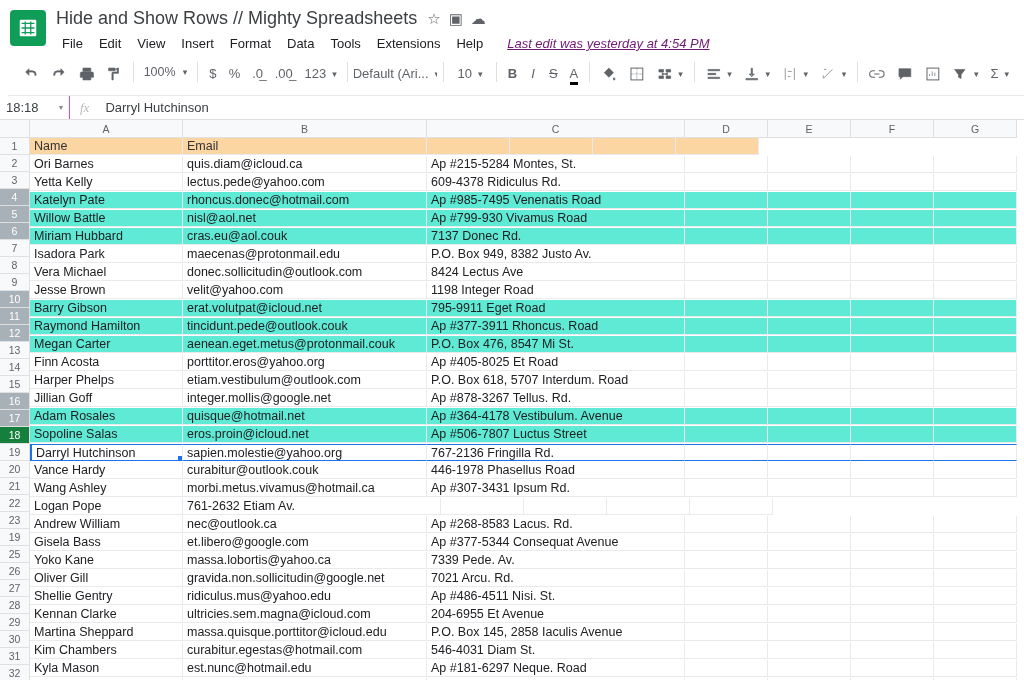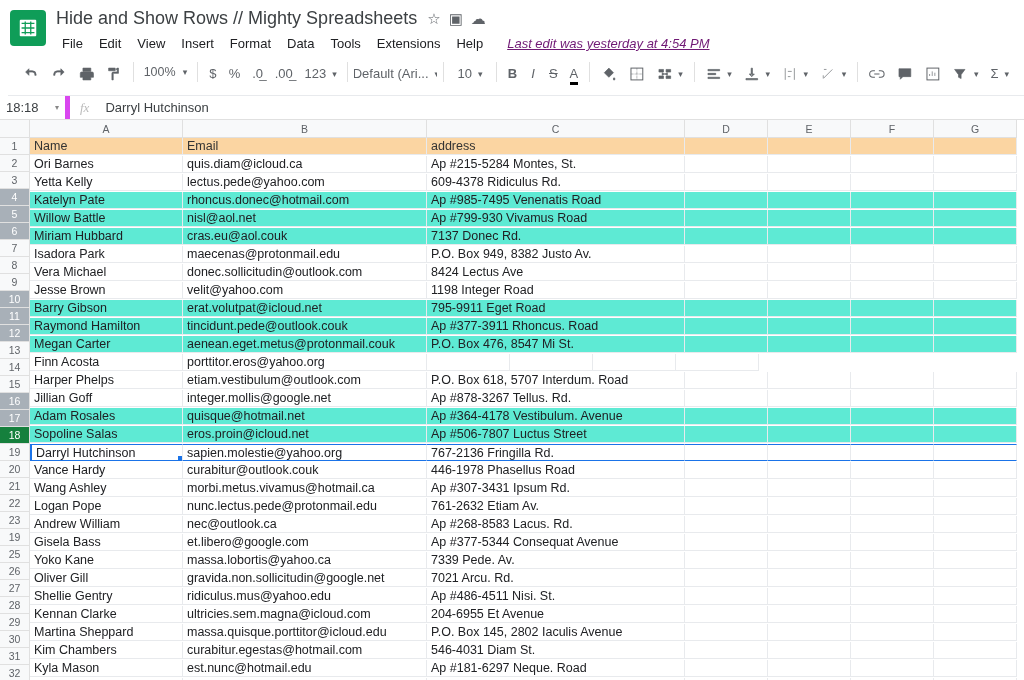--- a/index.html
+++ b/index.html
@@ -15,21 +15,21 @@
 .menubar div { padding:3px 6px; border-radius:3px; cursor:pointer;}
 .lastedit { color:#701a75; text-decoration:underline; margin-left:8px;font-style:italic; }
 .toolbar { display:flex; align-items:flex-start; gap:2px; padding:4px 10px 6px 10px; border-bottom:1px solid #e8eaed; color:#5f6368; font-size:13px;margin-left:8px;}
 .tb { padding:4px 5px; border-radius:3px; cursor:pointer; display:flex; align-items:center; gap:3px; min-width:18px; justify-content:center;}
 .tb svg { width:16px; height:16px; fill:#5f6368; stroke:#5f6368;}
 .tbsep { width:1px; height:20px; background:#e0e0e0; margin:0 4px;}
 .zoom { font-size:12.5px; padding:3px 4px; display:flex; align-items:center; gap:4px;}
 .dd::after{content:"▾"; font-size:9px; color:#5f6368; margin-left:3px;}
 .fontname{width:84px; overflow:hidden; white-space:nowrap;}
 .fxbar { display:flex; align-items:center; border-bottom:1px solid #e0e0e0; font-size:13px; color:#3c4043;}
-.namebox { width:70px; padding:4px 6px; text-align:left; border-right:5px solid #d946ef; display:flex; align-items:center; justify-content:space-between;}
+.namebox { width:70px; padding:4px 6px; text-align:left; border-right:1px solid #d946ef; display:flex; align-items:center; justify-content:space-between;}
 .namebox::after{content:"▾"; font-size:8px; color:#888;}
 .fxlabel { padding:0 10px; font-style:italic; color:#bbb; font-family:serif;}
 .fxval { padding:4px 6px; }
 .grid { display:flex; height:562px; overflow:hidden;}
 .rownums { display:flex; flex-direction:column; }
 .corner,.rn { background:#f8f9fa; border-right:1px solid #e0e0e0; border-bottom:1px solid #e0e0e0; width:30px; height:17.2px; font-size:10.5px; color:#5f6368; display:flex; align-items:center; justify-content:center;}
 .corner{height:18px;}
 .rn { cursor:pointer;}
 .rn.sel { background:#15803d; color:#fff;}
 .rn.sel2 { background:#a8b0b8; color:#fff;}
@@ -241,21 +241,20 @@
         <div class="ch cC">C</div>
         <div class="ch cD">D</div>
         <div class="ch cE">E</div>
         <div class="ch cF">F</div>
         <div class="ch cG">G</div>
       </div>
   <div id="rows">
         <div class="row hdr">
           <div class="cell cA">Name</div>
           <div class="cell cB">Email</div>
-          <div class="cell cC">address</div>
           <div class="cell cD"></div>
           <div class="cell cE"></div>
           <div class="cell cF"></div>
           <div class="cell cG"></div>
         </div>
         <div class="row">
           <div class="cell cA">Ori Barnes</div>
           <div class="cell cB">quis.diam@icloud.ca</div>
           <div class="cell cC">Ap #215-5284 Montes, St.</div>
           <div class="cell cD"></div>
@@ -349,20 +348,21 @@
           <div class="cell cB">aenean.eget.metus@protonmail.couk</div>
           <div class="cell cC">P.O. Box 476, 8547 Mi St.</div>
           <div class="cell cD"></div>
           <div class="cell cE"></div>
           <div class="cell cF"></div>
           <div class="cell cG"></div>
         </div>
         <div class="row">
           <div class="cell cA">Finn Acosta</div>
           <div class="cell cB">porttitor.eros@yahoo.org</div>
+          <div class="cell cC">Ap #405-8025 Et Road</div>
           <div class="cell cD"></div>
           <div class="cell cE"></div>
           <div class="cell cF"></div>
           <div class="cell cG"></div>
         </div>
         <div class="row">
           <div class="cell cA">Harper Phelps</div>
           <div class="cell cB">etiam.vestibulum@outlook.com</div>
           <div class="cell cC">P.O. Box 618, 5707 Interdum. Road</div>
           <div class="cell cD"></div>
@@ -419,21 +419,20 @@
           <div class="cell cA">Wang Ashley</div>
           <div class="cell cB">morbi.metus.vivamus@hotmail.ca</div>
           <div class="cell cC">Ap #307-3431 Ipsum Rd.</div>
           <div class="cell cD"></div>
           <div class="cell cE"></div>
           <div class="cell cF"></div>
           <div class="cell cG"></div>
         </div>
         <div class="row">
           <div class="cell cA">Logan Pope</div>
-          <div class="cell cB">nunc.lectus.pede@protonmail.edu</div>
           <div class="cell cC">761-2632 Etiam Av.</div>
           <div class="cell cD"></div>
           <div class="cell cE"></div>
           <div class="cell cF"></div>
           <div class="cell cG"></div>
         </div>
         <div class="row">
           <div class="cell cA">Andrew William</div>
           <div class="cell cB">nec@outlook.ca</div>
           <div class="cell cC">Ap #268-8583 Lacus. Rd.</div>
@@ -483,21 +482,21 @@
           <div class="cell cB">ultricies.sem.magna@icloud.com</div>
           <div class="cell cC">204-6955 Et Avenue</div>
           <div class="cell cD"></div>
           <div class="cell cE"></div>
           <div class="cell cF"></div>
           <div class="cell cG"></div>
         </div>
         <div class="row">
           <div class="cell cA">Martina Sheppard</div>
           <div class="cell cB">massa.quisque.porttitor@icloud.edu</div>
-          <div class="cell cC">P.O. Box 145, 2802 Iaculis Avenue</div>
+          <div class="cell cC">P.O. Box 145, 2858 Iaculis Avenue</div>
           <div class="cell cD"></div>
           <div class="cell cE"></div>
           <div class="cell cF"></div>
           <div class="cell cG"></div>
         </div>
         <div class="row">
           <div class="cell cA">Kim Chambers</div>
           <div class="cell cB">curabitur.egestas@hotmail.com</div>
           <div class="cell cC">546-4031 Diam St.</div>
           <div class="cell cD"></div>

